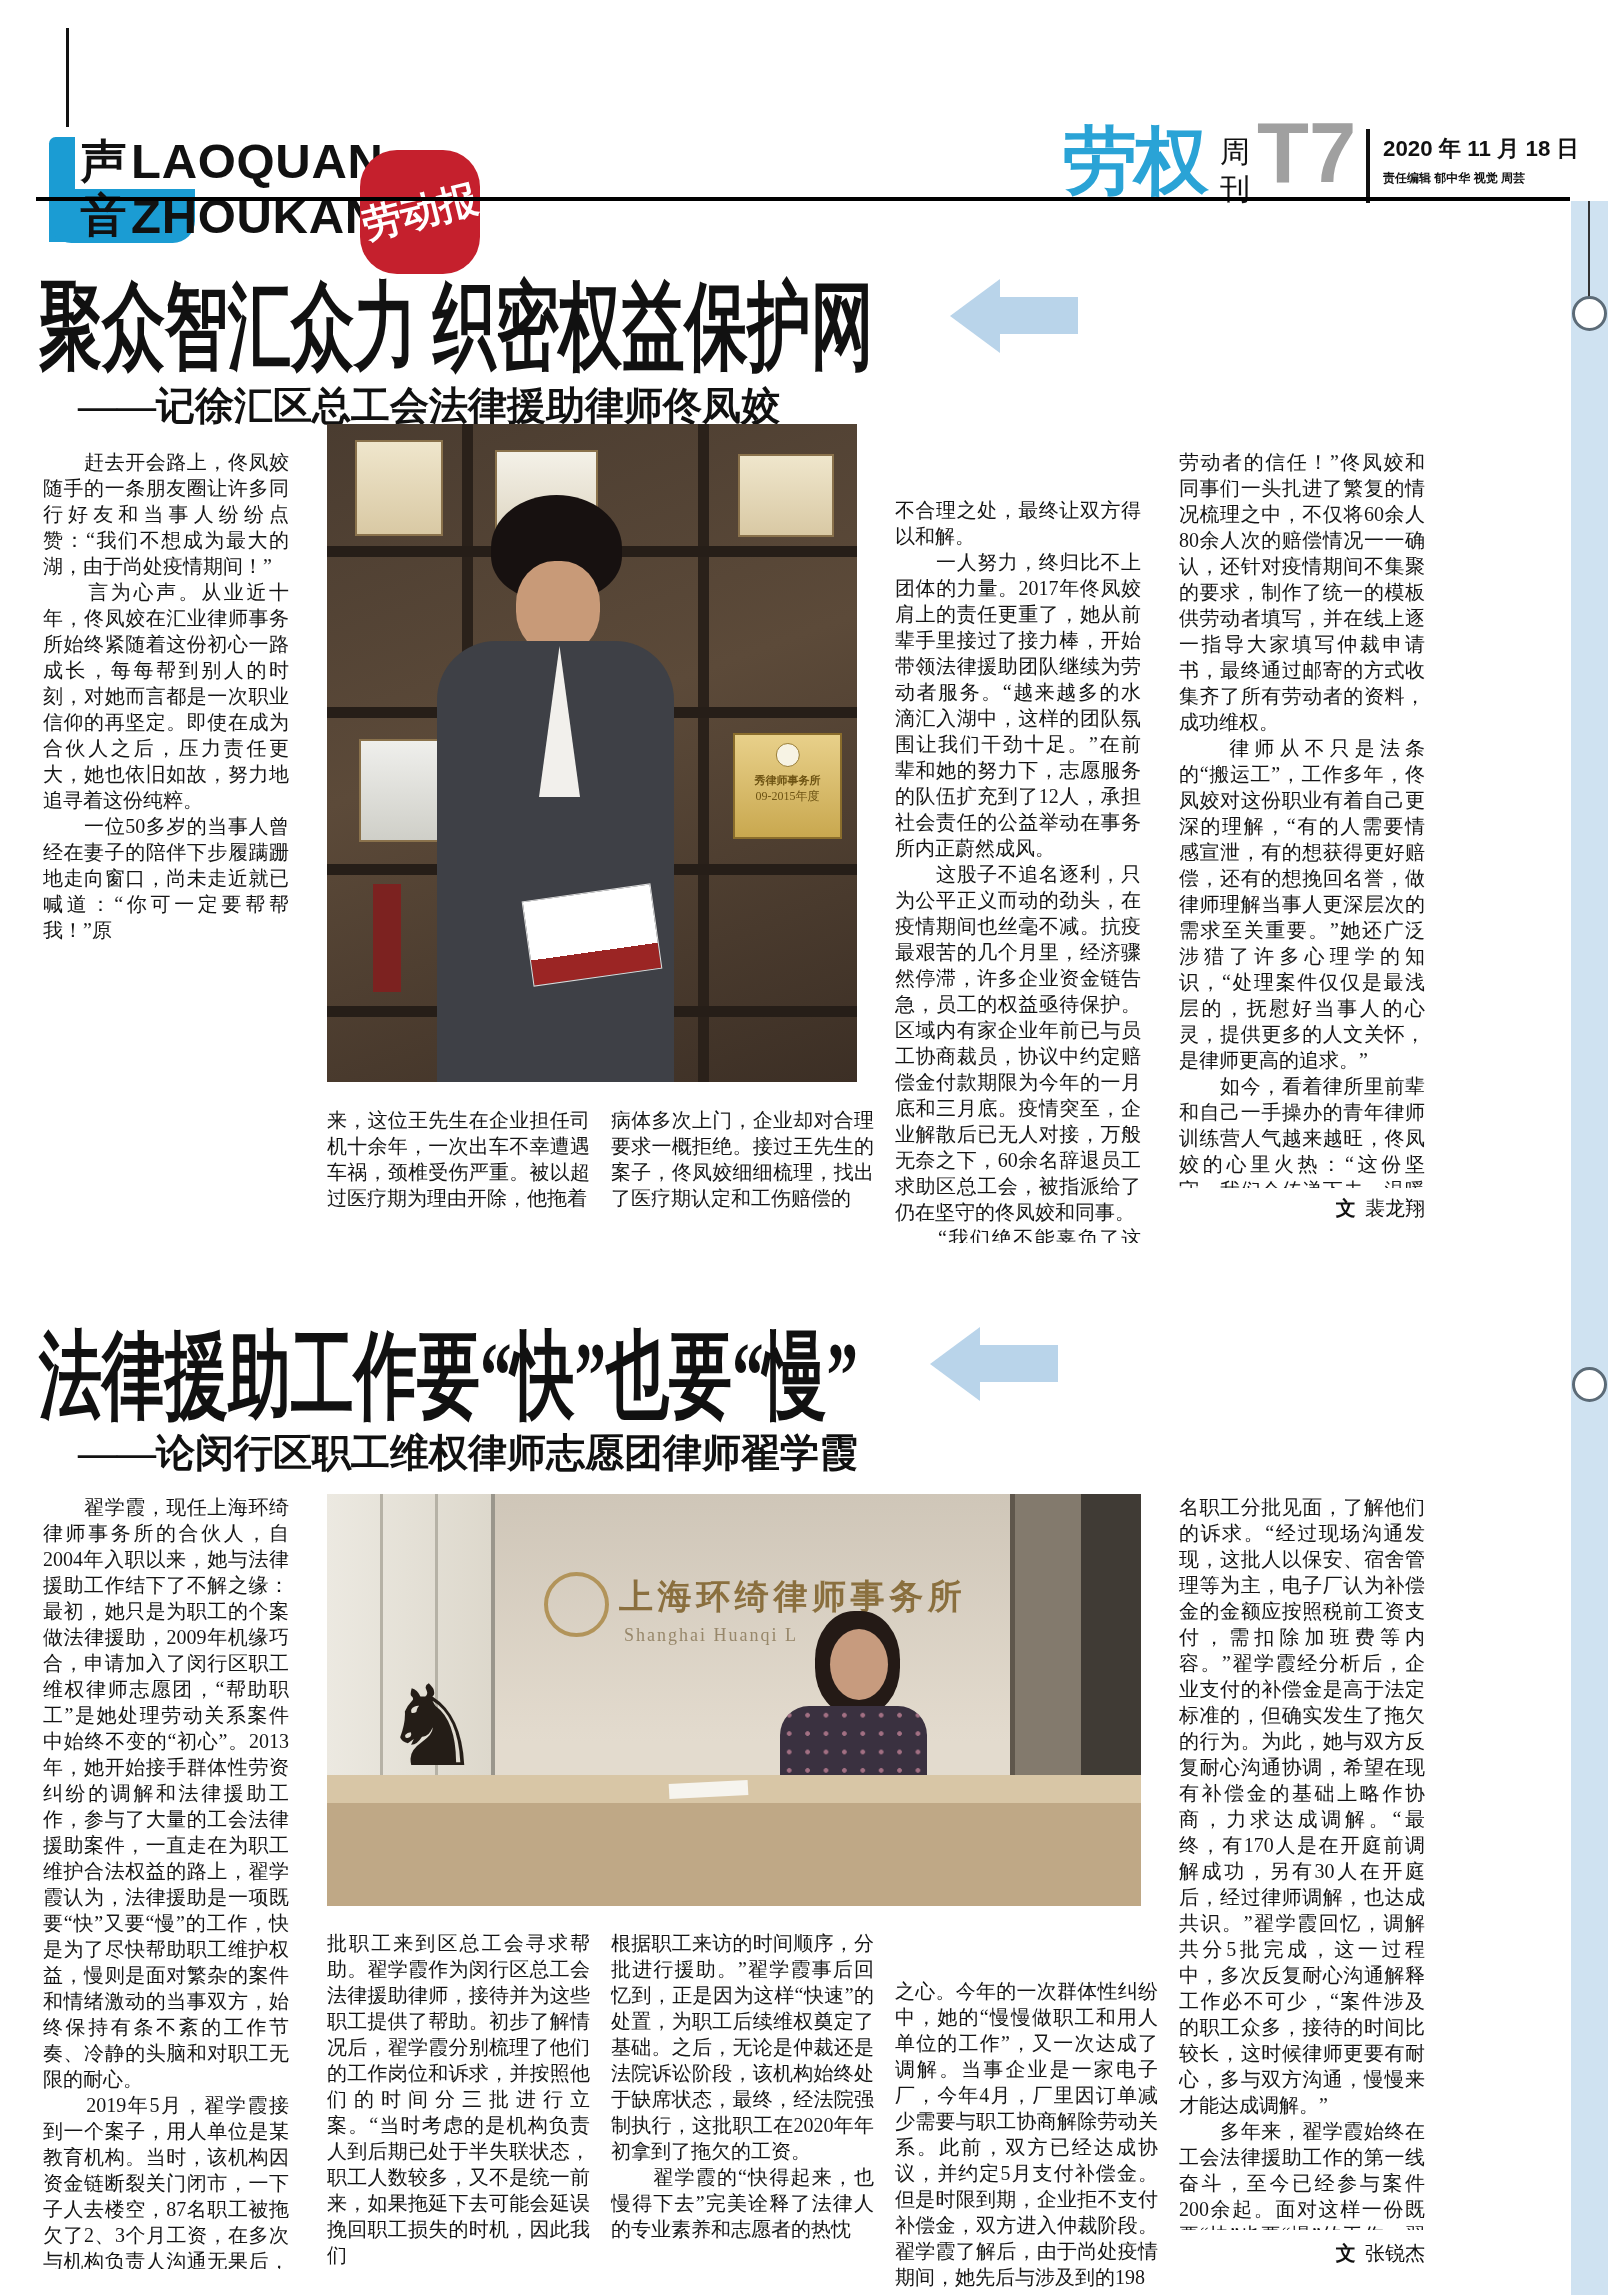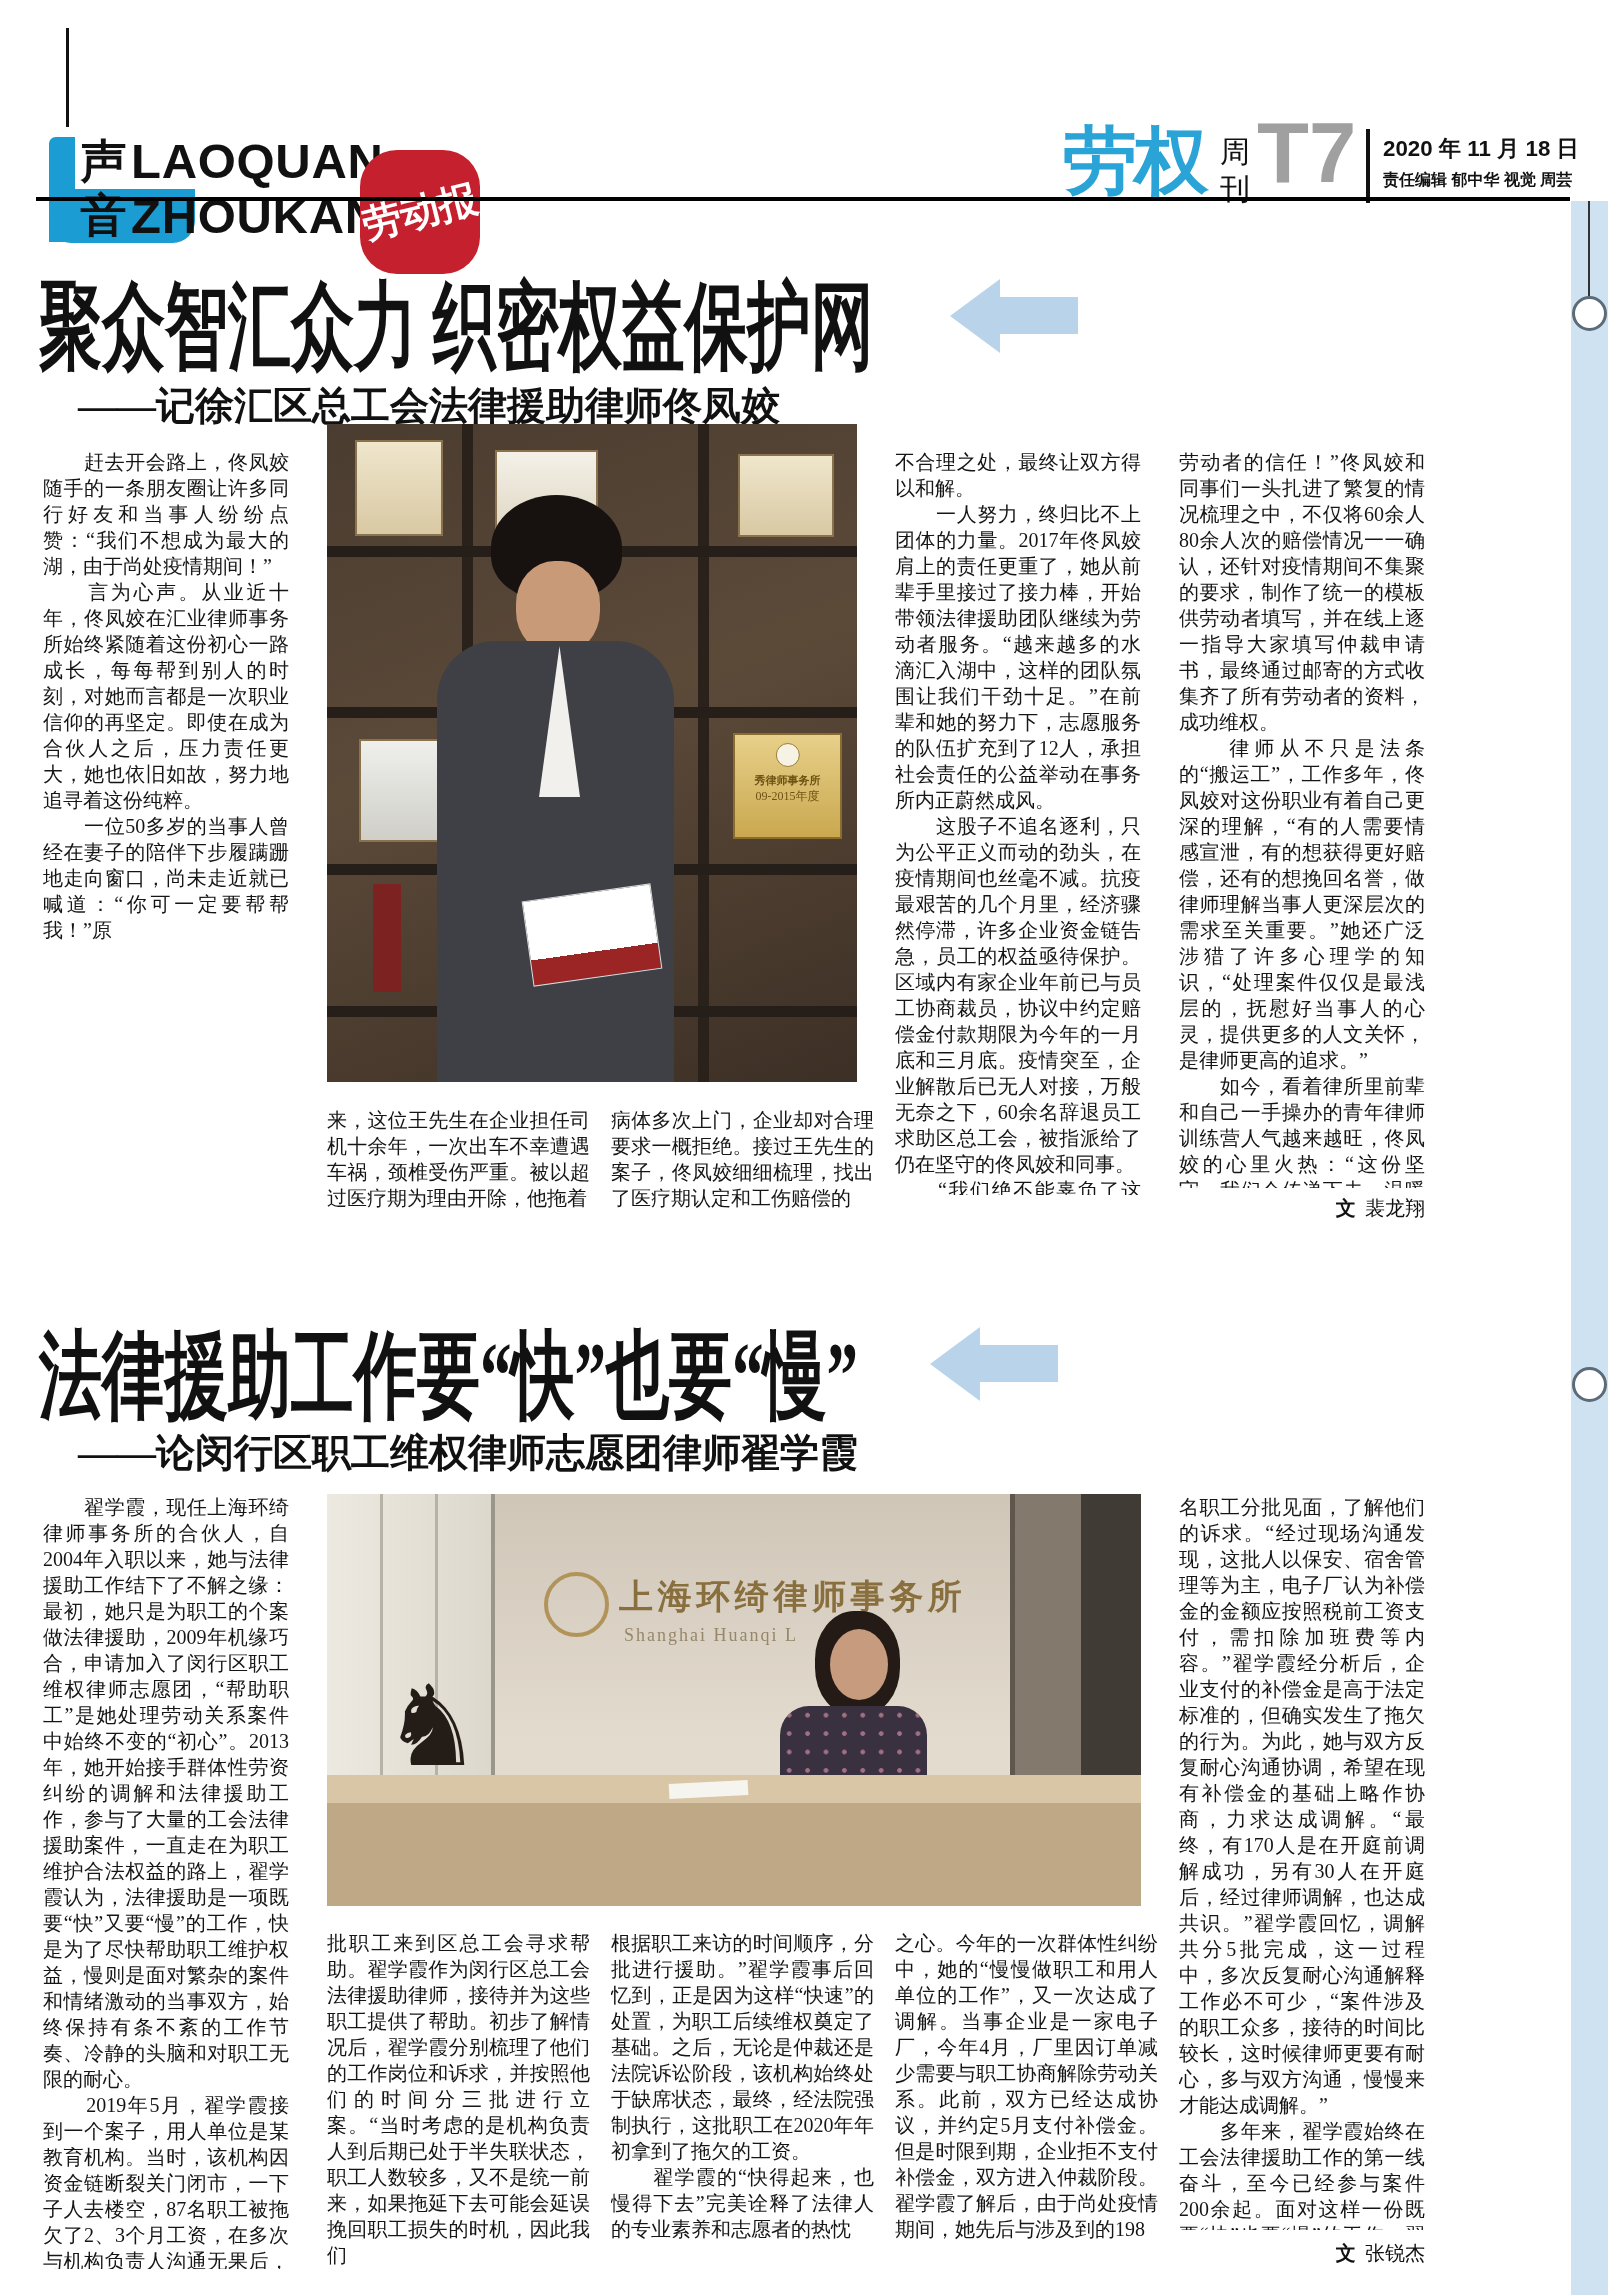--- a/index.html
+++ b/index.html
@@ -18,21 +18,21 @@
   .stamp span{position:absolute;left:50%;top:50%;transform:translate(-50%,-50%) rotate(-14deg);
          color:#fff;font-weight:bold;font-size:39px;white-space:nowrap;}
   .weekly-cn{left:1063px;top:124px;font-size:74px;line-height:74px;font-weight:bold;color:#2aa3d6;
          font-family:"Liberation Sans","DejaVu Sans",sans-serif;letter-spacing:-2.6px;}
   .weekly-suffix{left:1216px;top:133px;width:34px;font-size:30px;line-height:37px;text-align:right;}
   .page-no{left:1257px;top:110px;font-size:85px;line-height:85px;font-weight:bold;color:#a0a0a0;
          font-family:"Liberation Sans","DejaVu Sans",sans-serif;}
   .hdr-divider{left:1366px;top:129px;width:4px;height:74px;background:#111;}
   .issue-date{left:1383px;top:134px;font-size:22.3px;font-weight:bold;
          font-family:"Liberation Sans","DejaVu Sans",sans-serif;}
-  .editors{left:1383px;top:170px;font-size:16px;font-weight:bold;
+  .editors{left:1383px;top:170px;font-size:12px;font-weight:bold;
          font-family:"Liberation Sans","DejaVu Sans",sans-serif;}
   .hdr-rule{left:36px;top:197px;width:1534px;height:4px;background:#000;}
 
   
   .rail{left:1571px;top:201px;width:37px;height:2094px;background:#cfe2f1;}
   .rail-line{left:1588px;top:201px;width:2px;height:99px;background:#333;}
   .ring{width:29px;height:29px;border:3.3px solid #5c6b77;background:#fff;border-radius:50%;left:1572px;}
   .ring1{top:296px;} .ring2{top:1367px;}
 
   
@@ -47,21 +47,21 @@
         border-top:37px solid transparent;border-bottom:37px solid transparent;
         border-right:50px solid #b9d4ea;}
   .arrow .shaft{position:absolute;left:49px;top:18.4px;width:79px;height:37px;background:#b9d4ea;}
   .ar1{left:950px;top:279px;} .ar2{left:930px;top:1327px;}
 
   
   .col{font-size:20px;line-height:26px;text-align:justify;overflow:hidden;width:246px;color:#151515;}
   .col p{margin:0;}
   .cap{width:263px;}
   .a1{top:449px;height:746px;} .a2{top:1494px;height:775px;}
-  .x1{left:43px;} .x2{left:327px;} .x3{left:611px;} .x4{left:895px;} .x5{left:1179px;}
+  .x1{left:43px;} .x2{left:327px;} .x3{left:611px;} .x4{left:895px;margin-top:48px;} .x5{left:1179px;}
   .capy1{top:1107px;height:109px;} .capy2{top:1930px;height:343px;}
   .byline{width:246px;text-align:right;font-size:20px;}
   .byline .lbl{font-family:"Liberation Sans","DejaVu Sans",sans-serif;font-weight:bold;margin-right:9.2px;}
   .by1{left:1179px;top:1195px;} .by2{left:1179px;top:2240px;}
 
   
   .photo1{left:327px;top:424px;width:530px;height:658px;overflow:hidden;
           background:linear-gradient(160deg,#4a3c30 0%,#5c4a39 45%,#3c2f25 100%);}
   .shelf-v{position:absolute;top:0;width:10.5px;height:100%;background:#2a211a;box-shadow:1.3px 0 0 #6b5ричка;}
   .sv1{left:135px;} .sv2{left:371px;}

